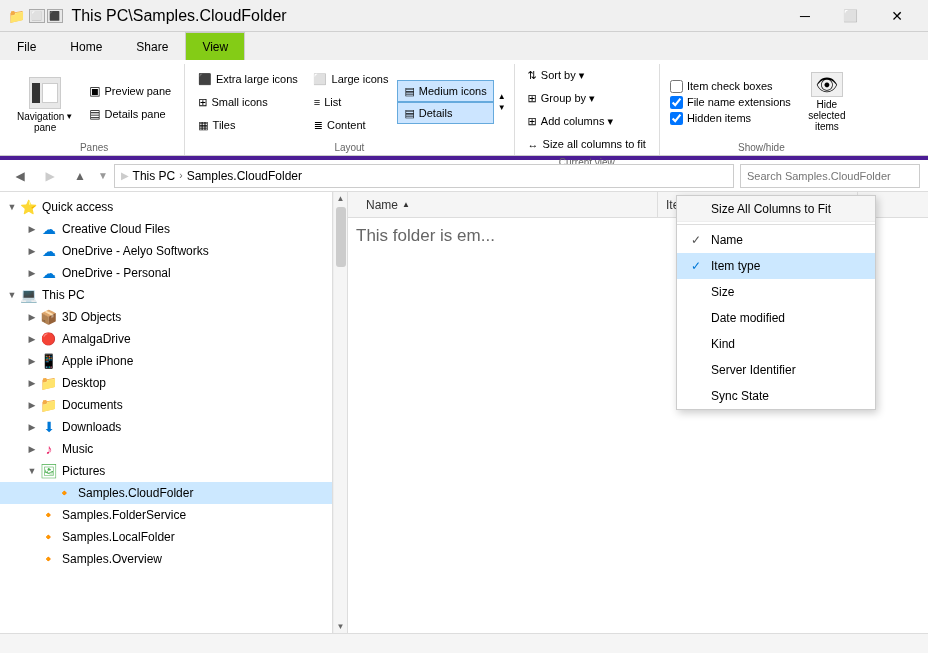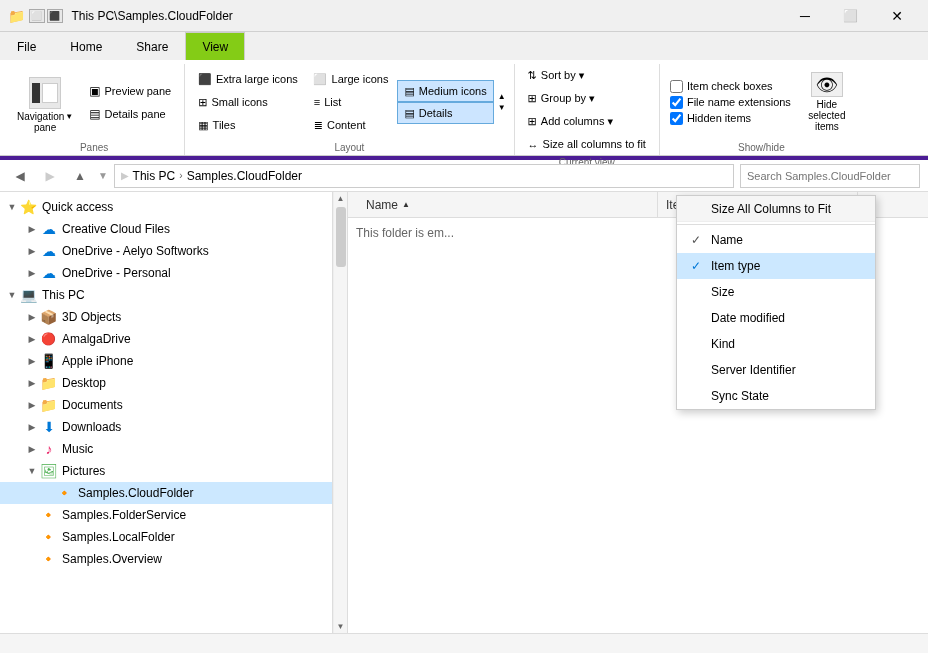--- a/index.html
+++ b/index.html
@@ -2,21 +2,21 @@
 <html><head>
   <meta charset="utf-8">
   <style>
     * { margin: 0; padding: 0; box-sizing: border-box; }
     body { font-family: 'Segoe UI', sans-serif; font-size: 12px; background: #f0f0f0; width: 928px; height: 653px; overflow: hidden; user-select: none; }
 
     
     #title-bar { background: #f0f0f0; height: 32px; display: flex; align-items: center; padding: 0 8px; border-bottom: 1px solid #d0d0d0; }
     .window-icons { display: flex; gap: 2px; margin-right: 8px; }
     .win-icon { width: 16px; height: 14px; border: 1px solid #aaa; background: #e8e8e8; display: flex; align-items: center; justify-content: center; font-size: 9px; cursor: pointer; }
-    .title-path { font-size: 12px; color: #000; }
+    .title-path { font-size: 16px; color: #000; }
 
     
     #ribbon { background: #f8f8f8; border-bottom: 4px solid #4c1d95; }
     #ribbon-tabs { display: flex; height: 28px; background: #f0f0f0; }
     .ribbon-tab { padding: 0 16px; height: 28px; display: flex; align-items: center; font-size: 12px; cursor: pointer; border: 1px solid transparent; border-bottom: none; }
     .ribbon-tab.active { background: #84cc16; border-color: #ccc; border-bottom-color: #fff; color: #000; margin-bottom: -1px; z-index: 1; }
     #ribbon-content { background: #fff; border-bottom: 1px solid #ccc; padding: 4px 4px 0; display: flex; align-items: stretch; height: 96px; }
     .ribbon-group { display: flex; flex-direction: column; padding: 0 6px; border-right: 1px solid #ddd; min-width: fit-content; }
     .ribbon-group:last-child { border-right: none; }
     .ribbon-group-label { font-size: 10px; color: #666; text-align: center; margin-top: auto; padding: 2px 0; }
@@ -47,21 +47,21 @@
     .tree-item.selected { background: #cce8ff; }
     .tree-expand { width: 16px; display: inline-flex; align-items: center; justify-content: center; font-size: 9px; color: #666; cursor: pointer; }
     .tree-icon { width: 18px; height: 16px; margin-right: 4px; display: inline-flex; align-items: center; justify-content: center; font-size: 14px; }
     .tree-label { font-size: 12px; flex: 1; }
 
     
     #file-list { flex: 1; background: #fff; display: flex; flex-direction: column; position: relative; overflow: hidden; }
     #file-list-header { display: flex; align-items: center; background: #f5f5f5; border-bottom: 1px solid #ddd; height: 26px; padding-left: 10px; }
     .col-header { font-size: 12px; color: #333; padding: 0 8px; cursor: pointer; display: flex; align-items: center; gap: 4px; border-right: 1px solid #ddd; height: 26px; }
     .col-sort-arrow { font-size: 8px; }
-    #file-list-content { flex: 1; overflow: auto; padding: 8px; color: #666; font-size: 12px; }
+    #file-list-content { flex: 1; overflow: auto; padding: 8px; color: #666; font-size: 17px; }
 
     
     #status-bar { height: 24px; background: #f5f5f5; border-top: 1px solid #ddd; display: flex; align-items: center; padding: 0 10px; font-size: 11px; color: #333; }
 
     
     #context-menu { position: absolute; top: 195px; left: 676px; width: 200px; background: #fff; border: 1px solid #ccc; box-shadow: 2px 3px 8px rgba(0,0,0,0.2); z-index: 100; font-size: 12px; }
     .ctx-separator { height: 1px; background: #ddd; margin: 2px 0; }
     .ctx-item { display: flex; align-items: center; padding: 4px 12px; cursor: pointer; height: 26px; gap: 8px; }
     .ctx-check { width: 14px; display: inline-flex; align-items: center; justify-content: center; color: #0078d7; font-size: 12px; }
 

